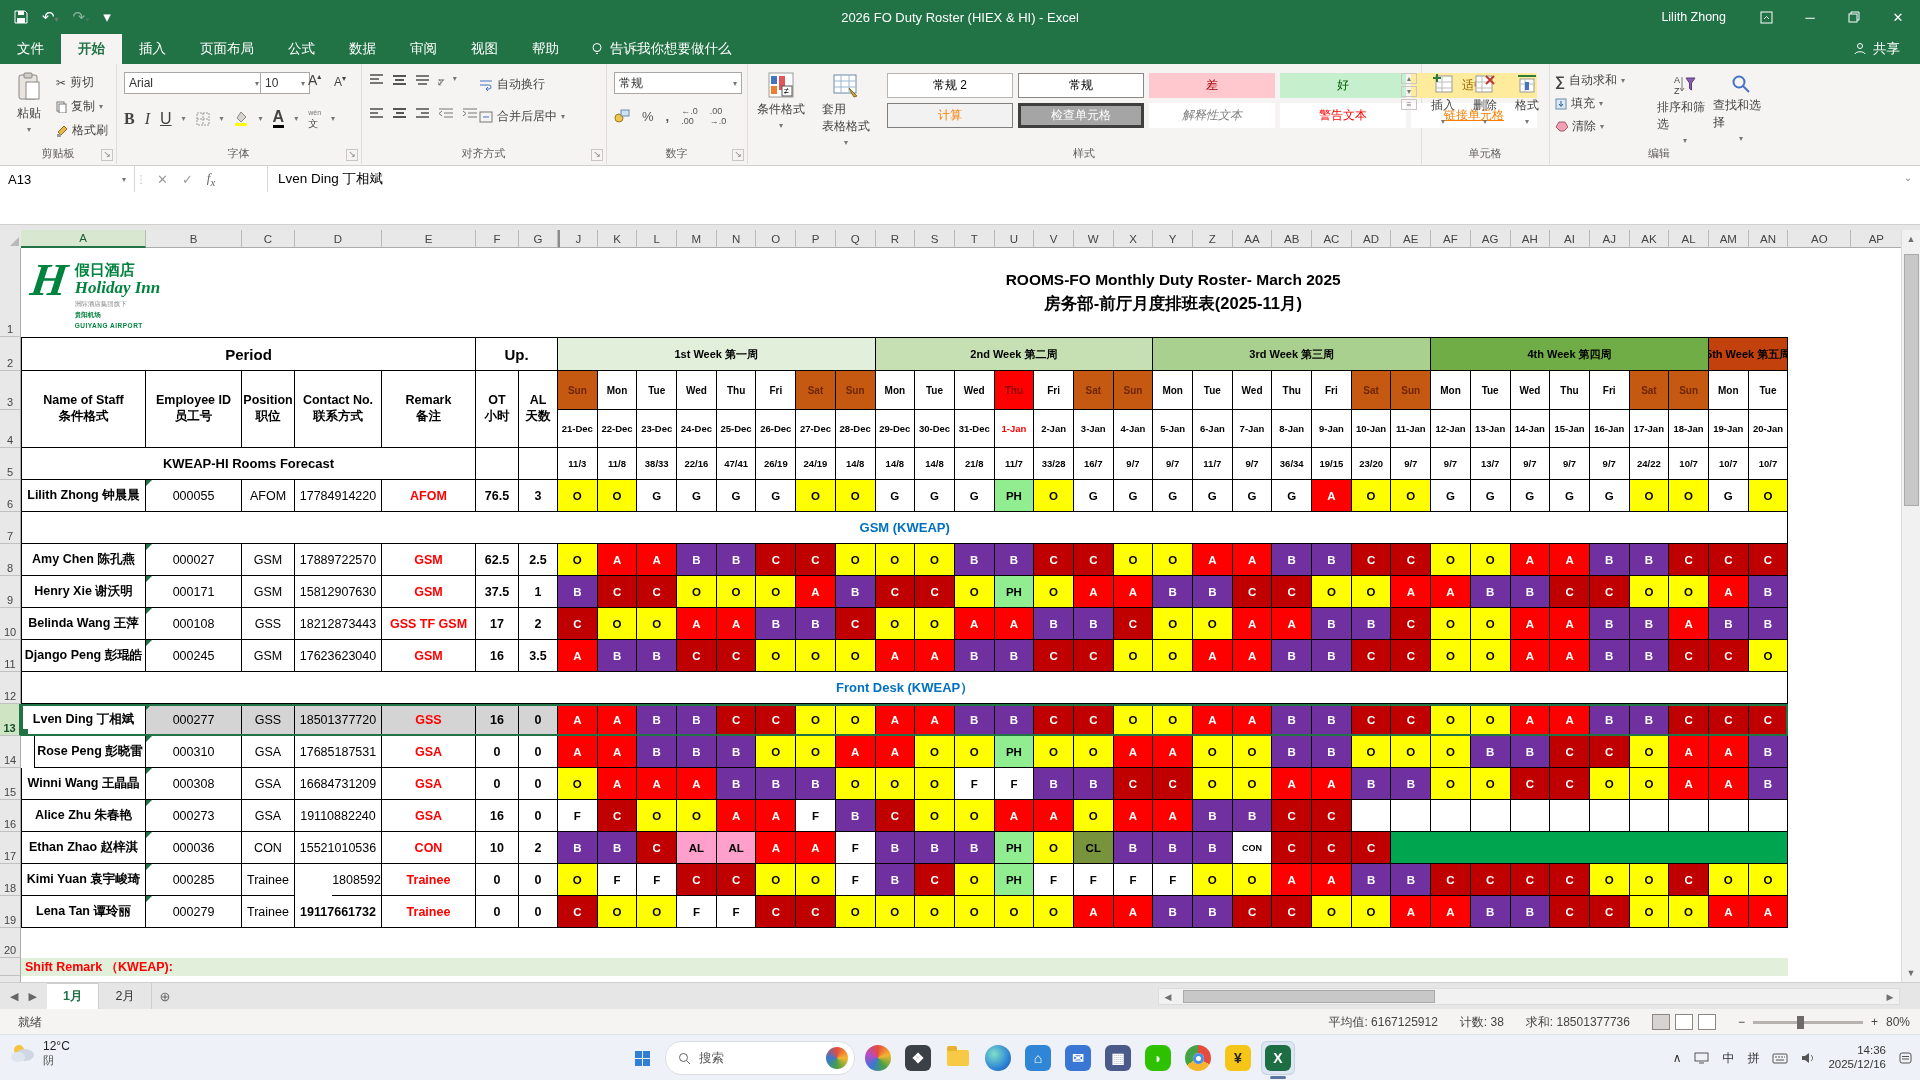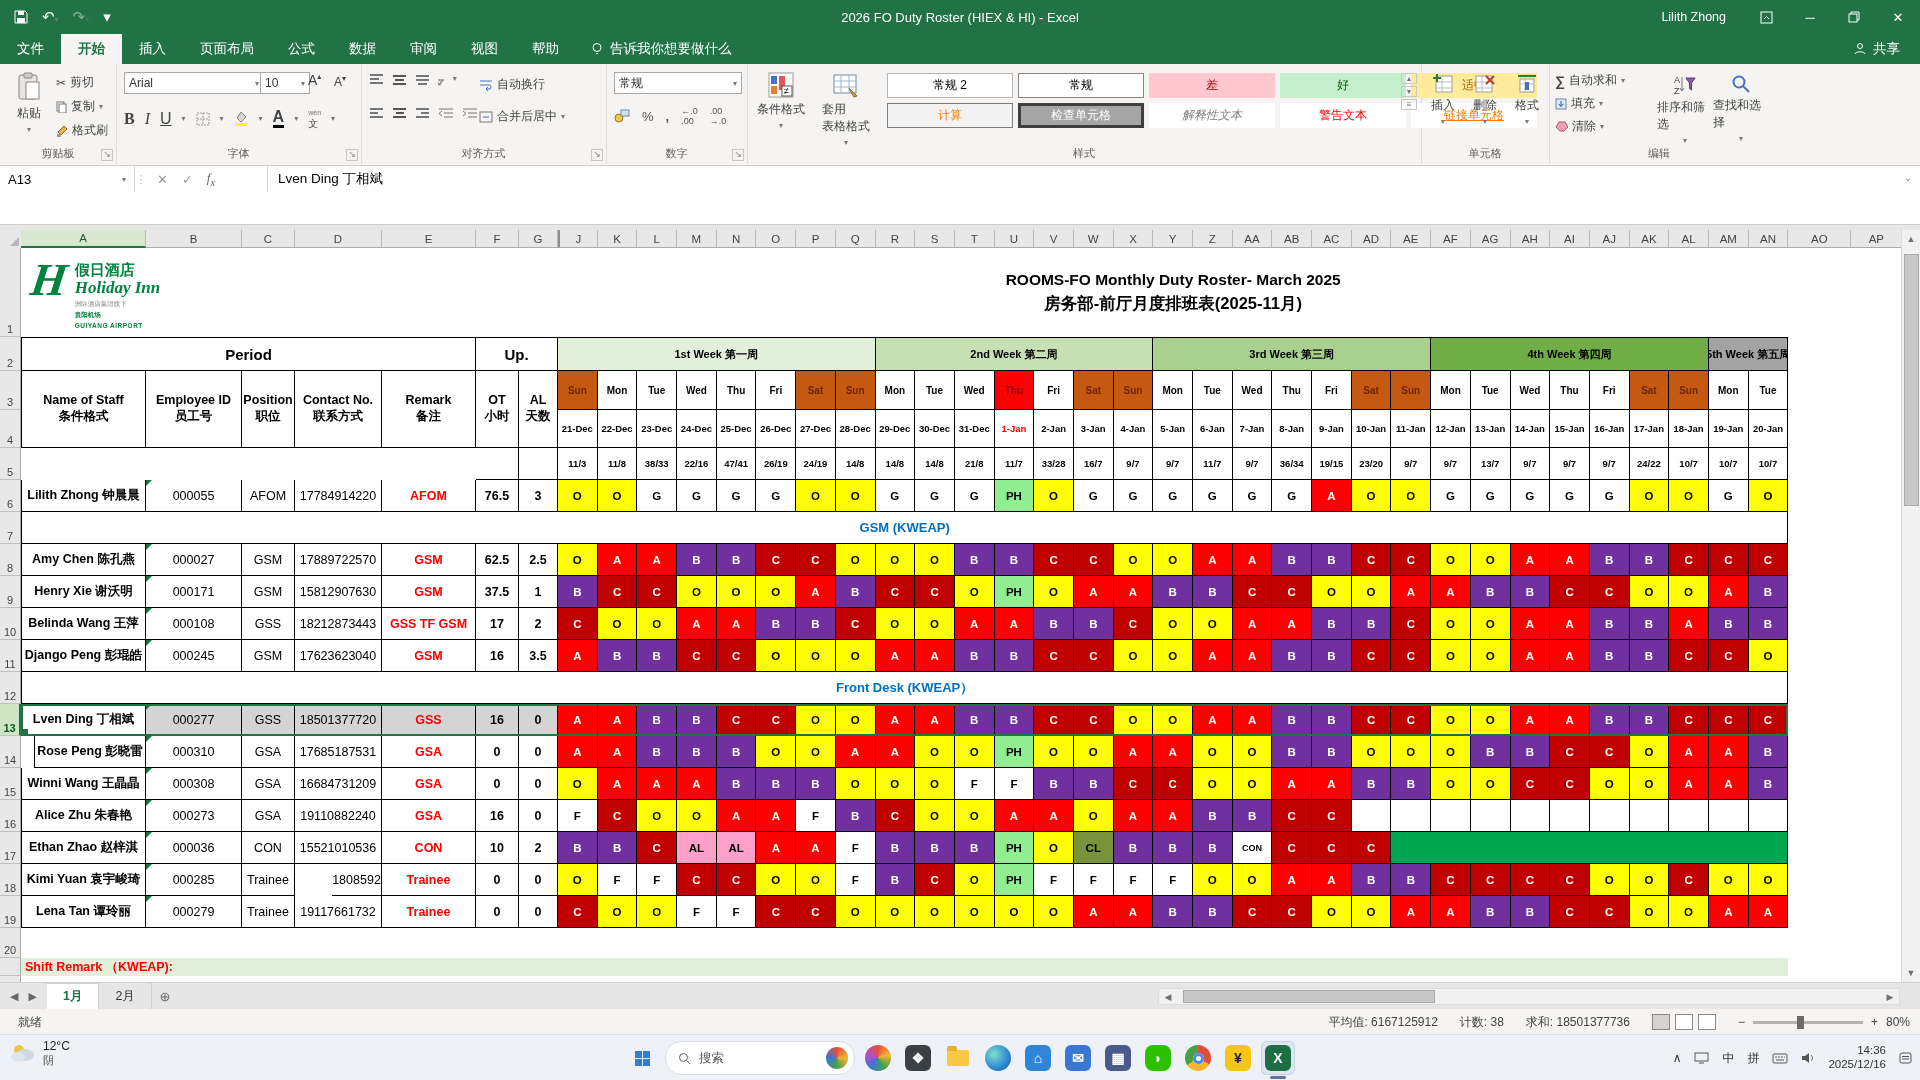--- a/index.html
+++ b/index.html
@@ -559,21 +559,21 @@
         <div class="cell title-cell" style="grid-area: 1 / 8 / span 1 / span 31;">
           <div class="t-en">ROOMS-FO Monthly Duty Roster- March 2025</div>
           <div class="t-cn">房务部-前厅月度排班表(2025-11月)</div>
         </div>
         <div class="cell tbl bl bt big15" style="grid-area: 2 / 1 / span 1 / span 5;">Period</div>
         <div class="cell tbl bt big15" style="grid-area: 2 / 6 / span 1 / span 2;">Up.</div>
         <div class="cell tbl bt weekc" style="grid-area: 2 / 8 / span 1 / span 8; background: rgb(226, 239, 218); color: rgb(0, 0, 0);">1st Week 第一周</div>
         <div class="cell tbl bt weekc" style="grid-area: 2 / 16 / span 1 / span 7; background: rgb(198, 224, 180); color: rgb(0, 0, 0);">2nd Week 第二周</div>
         <div class="cell tbl bt weekc" style="grid-area: 2 / 23 / span 1 / span 7; background: rgb(169, 208, 142); color: rgb(0, 0, 0);">3rd Week 第三周</div>
         <div class="cell tbl bt weekc" style="grid-area: 2 / 30 / span 1 / span 7; background: rgb(112, 173, 71); color: rgb(0, 0, 0);">4th Week 第四周</div>
-        <div class="cell tbl bt weekc" style="grid-area: 2 / 37 / span 1 / span 2; background: #a3a3a3; color: rgb(0, 0, 0);">5th Week 第五周</div>
+        <div class="cell tbl bt weekc" style="grid-area: 2 / 37 / span 1 / span 2; background: #c2410c; color: rgb(0, 0, 0);">5th Week 第五周</div>
         <div class="cell tbl hdr2 bl" style="grid-area: 3 / 1 / span 2 / span 1;">
           <div>Name of Staff</div>
           <div>条件格式</div>
         </div>
         <div class="cell tbl hdr2" style="grid-area: 3 / 2 / span 2 / span 1;">
           <div>Employee ID</div>
           <div>员工号</div>
         </div>
         <div class="cell tbl hdr2" style="grid-area: 3 / 3 / span 2 / span 1;">
           <div>Position</div>
@@ -650,20 +650,21 @@
         <div class="cell tbl date" style="grid-area: 4 / 29 / span 1 / span 1;">11-Jan</div>
         <div class="cell tbl date" style="grid-area: 4 / 30 / span 1 / span 1;">12-Jan</div>
         <div class="cell tbl date" style="grid-area: 4 / 31 / span 1 / span 1;">13-Jan</div>
         <div class="cell tbl date" style="grid-area: 4 / 32 / span 1 / span 1;">14-Jan</div>
         <div class="cell tbl date" style="grid-area: 4 / 33 / span 1 / span 1;">15-Jan</div>
         <div class="cell tbl date" style="grid-area: 4 / 34 / span 1 / span 1;">16-Jan</div>
         <div class="cell tbl date" style="grid-area: 4 / 35 / span 1 / span 1;">17-Jan</div>
         <div class="cell tbl date" style="grid-area: 4 / 36 / span 1 / span 1;">18-Jan</div>
         <div class="cell tbl date" style="grid-area: 4 / 37 / span 1 / span 1;">19-Jan</div>
         <div class="cell tbl date" style="grid-area: 4 / 38 / span 1 / span 1;">20-Jan</div>
+        <div class="cell tbl bl big15" style="grid-area: 5 / 1 / span 1 / span 5; font-size: 13px;">KWEAP-HI Rooms Forecast</div>
         <div class="cell tbl" style="grid-area: 5 / 6 / span 1 / span 1;"></div>
         <div class="cell tbl" style="grid-area: 5 / 7 / span 1 / span 1;"></div>
         <div class="cell tbl fcst" style="grid-area: 5 / 8 / span 1 / span 1;">11/3</div>
         <div class="cell tbl fcst" style="grid-area: 5 / 9 / span 1 / span 1;">11/8</div>
         <div class="cell tbl fcst" style="grid-area: 5 / 10 / span 1 / span 1;">38/33</div>
         <div class="cell tbl fcst" style="grid-area: 5 / 11 / span 1 / span 1;">22/16</div>
         <div class="cell tbl fcst" style="grid-area: 5 / 12 / span 1 / span 1;">47/41</div>
         <div class="cell tbl fcst" style="grid-area: 5 / 13 / span 1 / span 1;">26/19</div>
         <div class="cell tbl fcst" style="grid-area: 5 / 14 / span 1 / span 1;">24/19</div>
         <div class="cell tbl fcst" style="grid-area: 5 / 15 / span 1 / span 1;">14/8</div>
@@ -1098,21 +1099,21 @@
         <div class="cell tbl shift" style="grid-area: 18 / 32 / span 1 / span 1; background: rgb(192, 0, 0); color: rgb(255, 255, 255);">C</div>
         <div class="cell tbl shift" style="grid-area: 18 / 33 / span 1 / span 1; background: rgb(192, 0, 0); color: rgb(255, 255, 255);">C</div>
         <div class="cell tbl shift" style="grid-area: 18 / 34 / span 1 / span 1; background: rgb(255, 255, 0); color: rgb(0, 0, 0);">O</div>
         <div class="cell tbl shift" style="grid-area: 18 / 35 / span 1 / span 1; background: rgb(255, 255, 0); color: rgb(0, 0, 0);">O</div>
         <div class="cell tbl shift" style="grid-area: 18 / 36 / span 1 / span 1; background: rgb(192, 0, 0); color: rgb(255, 255, 255);">C</div>
         <div class="cell tbl shift" style="grid-area: 18 / 37 / span 1 / span 1; background: rgb(255, 255, 0); color: rgb(0, 0, 0);">O</div>
         <div class="cell tbl shift" style="grid-area: 18 / 38 / span 1 / span 1; background: rgb(255, 255, 0); color: rgb(0, 0, 0);">O</div>
         <div class="cell tbl bl nm" style="grid-area: 19 / 1 / span 1 / span 1;">Lena Tan 谭玲丽</div>
         <div class="cell tbl plain tri" style="grid-area: 19 / 2 / span 1 / span 1;">000279</div>
         <div class="cell tbl plain" style="grid-area: 19 / 3 / span 1 / span 1;">Trainee</div>
-        <div class="cell tbl plain" style="grid-area: 19 / 4 / span 1 / span 1;">19117661732</div>
+        <div class="cell tbl plain" style="grid-area: 19 / 4 / span 1 / span 1; font-weight: bold;">19117661732</div>
         <div class="cell tbl rmk" style="grid-area: 19 / 5 / span 1 / span 1;">Trainee</div>
         <div class="cell tbl num" style="grid-area: 19 / 6 / span 1 / span 1;">0</div>
         <div class="cell tbl num" style="grid-area: 19 / 7 / span 1 / span 1;">0</div>
         <div class="cell tbl shift" style="grid-area: 19 / 8 / span 1 / span 1; background: rgb(192, 0, 0); color: rgb(255, 255, 255);">C</div>
         <div class="cell tbl shift" style="grid-area: 19 / 9 / span 1 / span 1; background: rgb(255, 255, 0); color: rgb(0, 0, 0);">O</div>
         <div class="cell tbl shift" style="grid-area: 19 / 10 / span 1 / span 1; background: rgb(255, 255, 0); color: rgb(0, 0, 0);">O</div>
         <div class="cell tbl shift" style="grid-area: 19 / 11 / span 1 / span 1; background: rgb(255, 255, 255); color: rgb(0, 0, 0);">F</div>
         <div class="cell tbl shift" style="grid-area: 19 / 12 / span 1 / span 1; background: rgb(255, 255, 255); color: rgb(0, 0, 0);">F</div>
         <div class="cell tbl shift" style="grid-area: 19 / 13 / span 1 / span 1; background: rgb(192, 0, 0); color: rgb(255, 255, 255);">C</div>
         <div class="cell tbl shift" style="grid-area: 19 / 14 / span 1 / span 1; background: rgb(192, 0, 0); color: rgb(255, 255, 255);">C</div>

